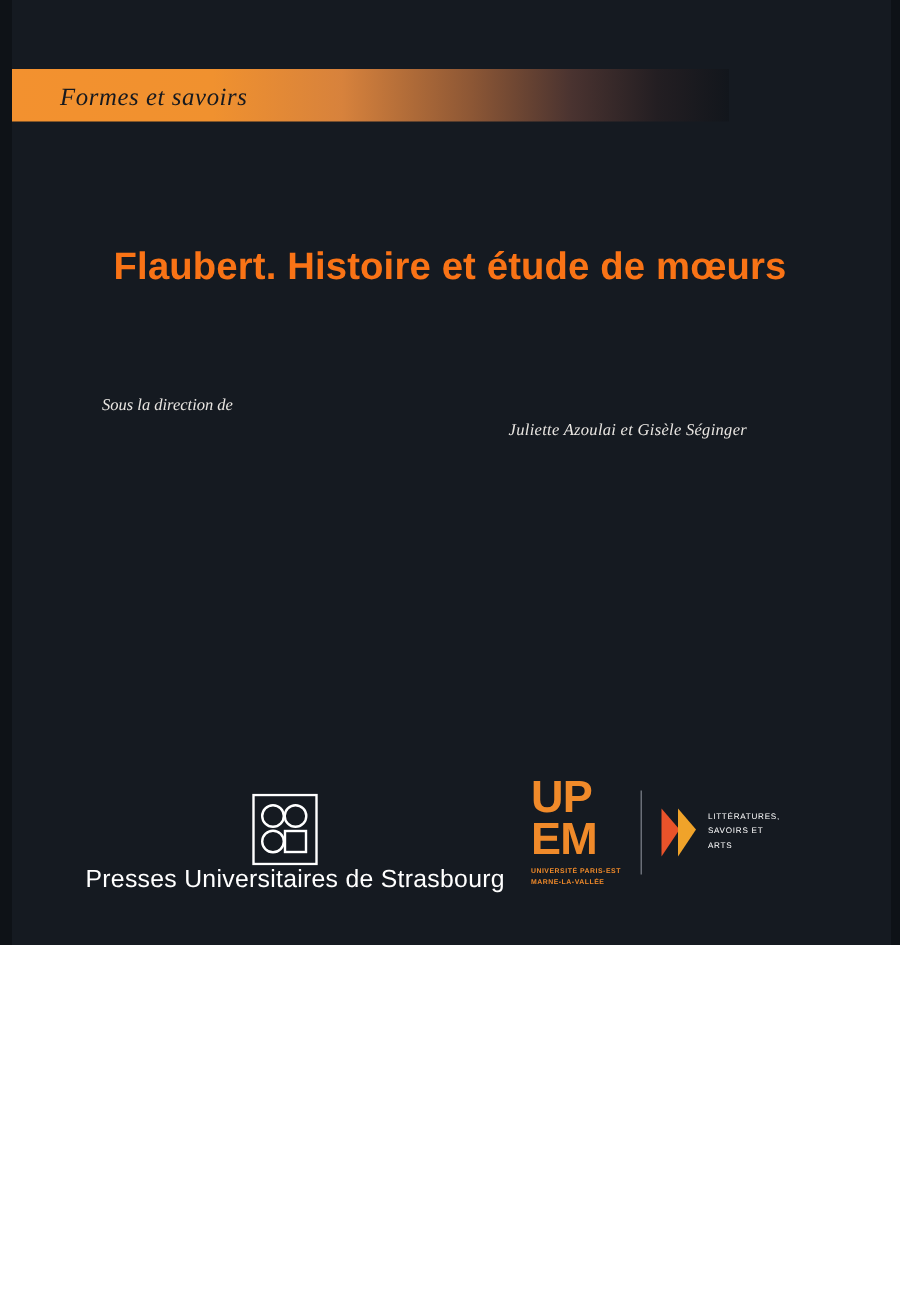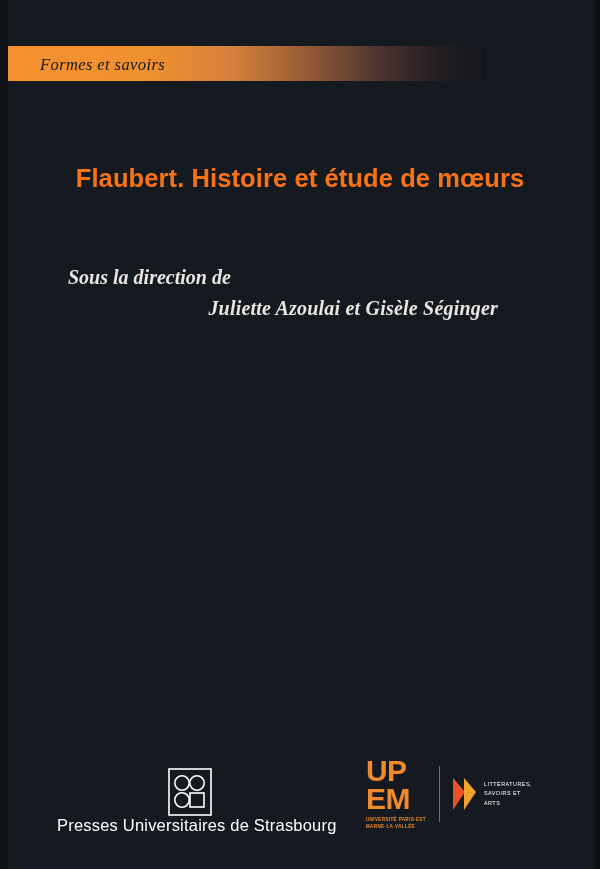--- a/index.html
+++ b/index.html
@@ -6,21 +6,21 @@
     margin: 0;
     padding: 0;
     background: #ffffff;
   }
   body {
     font-family: "Liberation Sans", sans-serif;
   }
   .cover {
     position: relative;
     width: 600px;
-    height: 869px;
+    height: 630px;
     background: #151a21;
     overflow: hidden;
   }
   
   .edge-left {
     position: absolute;
     left: 0; top: 0;
     width: 8px; height: 869px;
     background: #0e1217;
   }
@@ -69,24 +69,23 @@
     letter-spacing: 0.1px;
     line-height: 1.25;
   }
   .editors {
     position: absolute;
     left: 68px;
     top: 262px;
     width: 430px;
     font-family: "Liberation Serif", serif;
     font-style: italic;
-    font-size: 20px;
+    font-size: 11px;
     color: #e9e6e2;
     line-height: 1.55;
-    font-weight: bold;
   }
   .editors .line2 {
     letter-spacing: 0.2px;
     text-align: right;
   }
 
   
   .pus-block {
     position: absolute;
     left: 43px;
@@ -104,21 +103,21 @@
     margin-left: 14px;
     font-family: "Liberation Sans", sans-serif;
     font-size: 16.5px;
     color: #ffffff;
     letter-spacing: 0.2px;
   }
 
   
   .upem-block {
     position: absolute;
-    right: 68px;
+    right: 80px;
     bottom: 38px;
     display: flex;
     align-items: center;
   }
   .upem-main {
     text-align: left;
     line-height: 0.92;
   }
   .upem-up, .upem-em {
     font-family: "Liberation Sans", sans-serif;

